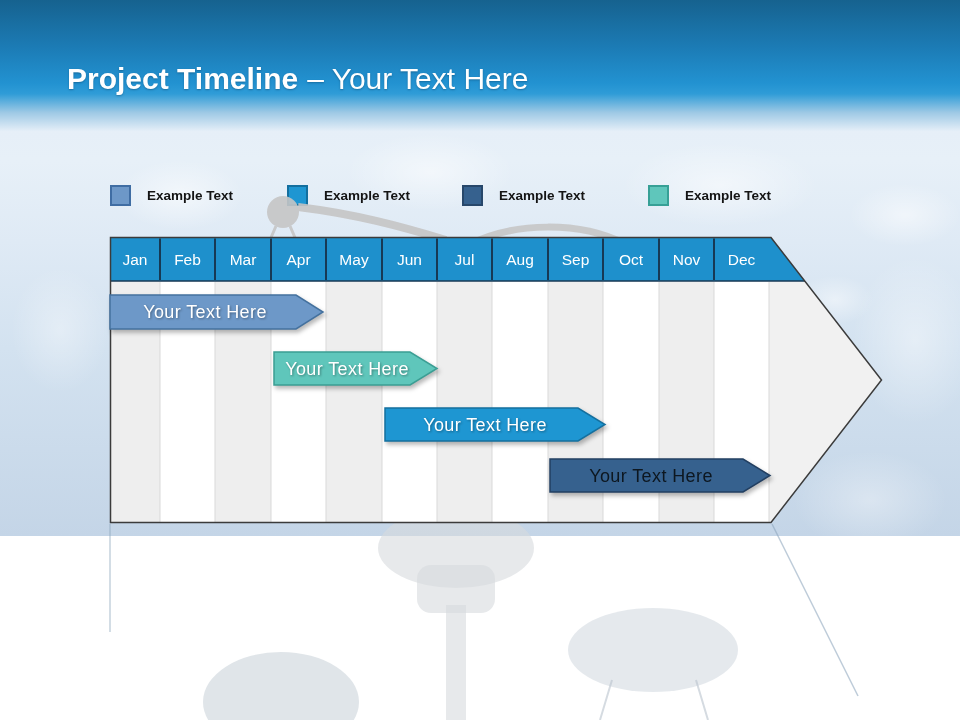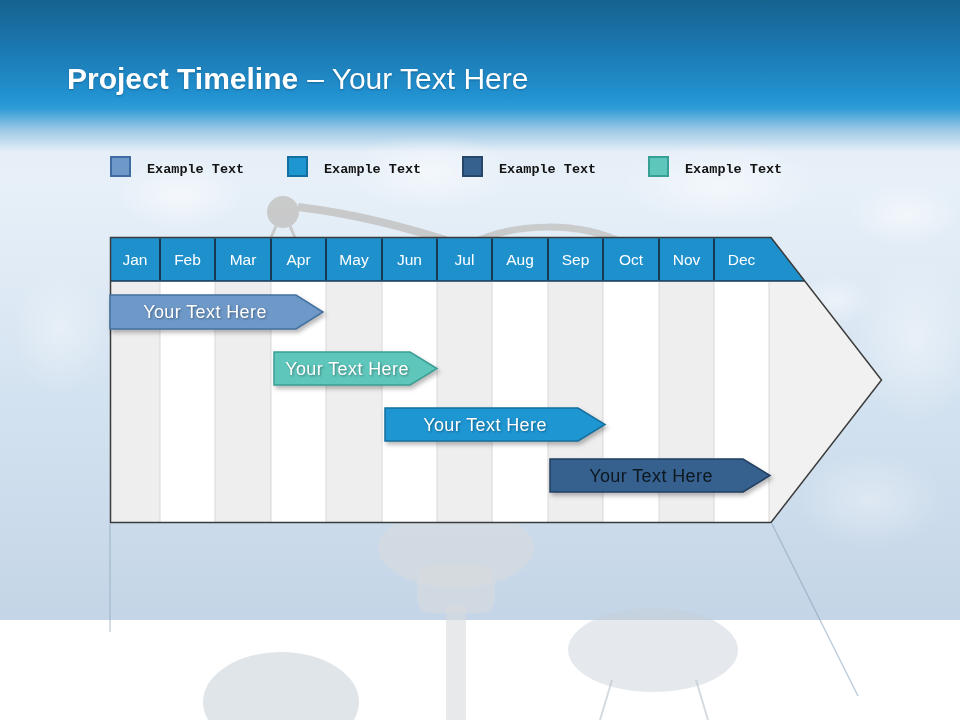--- a/index.html
+++ b/index.html
@@ -1,37 +1,37 @@
 <!DOCTYPE html>
 <html><head>
 <meta charset="utf-8">
 <style>
   html,body{margin:0;padding:0;}
   body{width:960px;height:720px;overflow:hidden;font-family:"Liberation Sans",sans-serif;}
-  .slide{position:relative;width:960px;height:620px;
+  .slide{position:relative;width:960px;height:536px;
     background:linear-gradient(180deg,
       #16628f 0%, #1c7cb6 9%, #2292d1 15.5%, #2f9cd7 17.5%,
       #9ec9e5 21%, #e6eff8 24.5%, #e7f0f8 30%, #dfeaf5 45%,
       #d3e2f0 65%, #c4d5e7 100%);}
   
   .worldmap{position:absolute;inset:0;pointer-events:none;
     background-image:
       radial-gradient(90px 50px at 180px 195px, rgba(255,255,255,.55), rgba(255,255,255,0) 70%),
       radial-gradient(120px 55px at 430px 172px, rgba(255,255,255,.50), rgba(255,255,255,0) 70%),
       radial-gradient(140px 60px at 720px 185px, rgba(255,255,255,.50), rgba(255,255,255,0) 70%),
       radial-gradient(80px 45px at 905px 215px, rgba(255,255,255,.50), rgba(255,255,255,0) 70%),
       radial-gradient(70px 90px at 60px 330px, rgba(255,255,255,.35), rgba(255,255,255,0) 70%),
       radial-gradient(55px 35px at 835px 300px, rgba(255,255,255,.45), rgba(255,255,255,0) 70%),
       radial-gradient(90px 120px at 915px 340px, rgba(255,255,255,.40), rgba(255,255,255,0) 70%),
       radial-gradient(110px 70px at 870px 500px, rgba(255,255,255,.35), rgba(255,255,255,0) 70%);}
   .title{position:absolute;left:67px;top:60px;color:#ffffff;font-size:30px;line-height:38px;
     text-shadow:0 1px 2px rgba(0,40,70,.35);white-space:nowrap;}
   .title .bold{font-weight:bold;}
   .title .rest{font-weight:normal;margin-left:9px;}
-  .legend-item{position:absolute;top:156px;display:flex;align-items:flex-end;font-family:Liberation Mono, monospace;}
+  .legend-item{position:absolute;top:185px;display:flex;align-items:center;}
   .legend-swatch{width:21px;height:21px;box-sizing:border-box;flex:0 0 auto;}
   .legend-label{margin-left:16px;font-size:13.5px;font-weight:bold;color:#141414;white-space:nowrap;}
   .sw1{background:#6d98c8;border:2px solid #3f6da3;}
   .sw2{background:#1e96d2;border:2px solid #136f9f;}
   .sw3{background:#36618e;border:2px solid #27476a;}
   .sw4{background:#5fc6bb;border:2px solid #37a096;}
   .li1{left:110px;} .li2{left:287px;} .li3{left:462px;} .li4{left:648px;}
   svg{position:absolute;left:0;top:0;}
   .bar{filter:drop-shadow(2px 3px 2px rgba(0,0,0,.28));}
   .bar-label{font-family:"Liberation Sans",sans-serif;font-size:18px;letter-spacing:.4px;}

